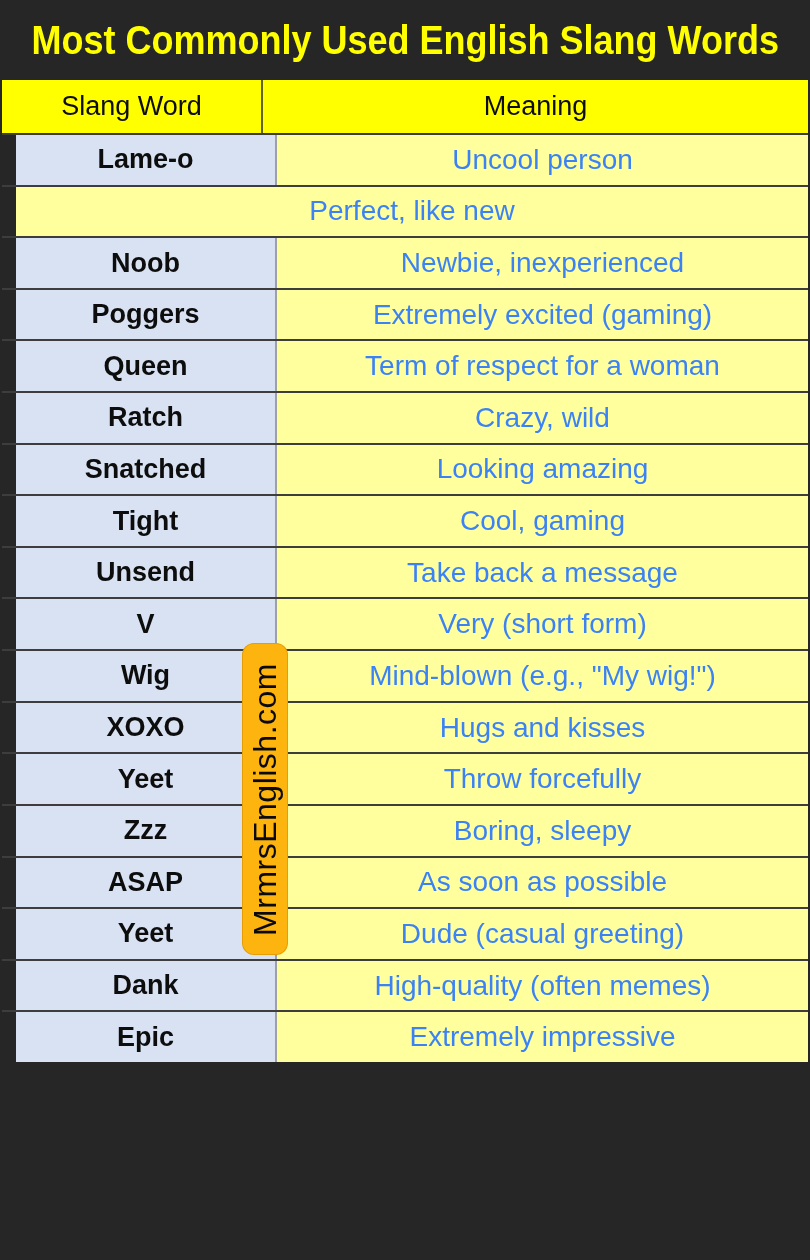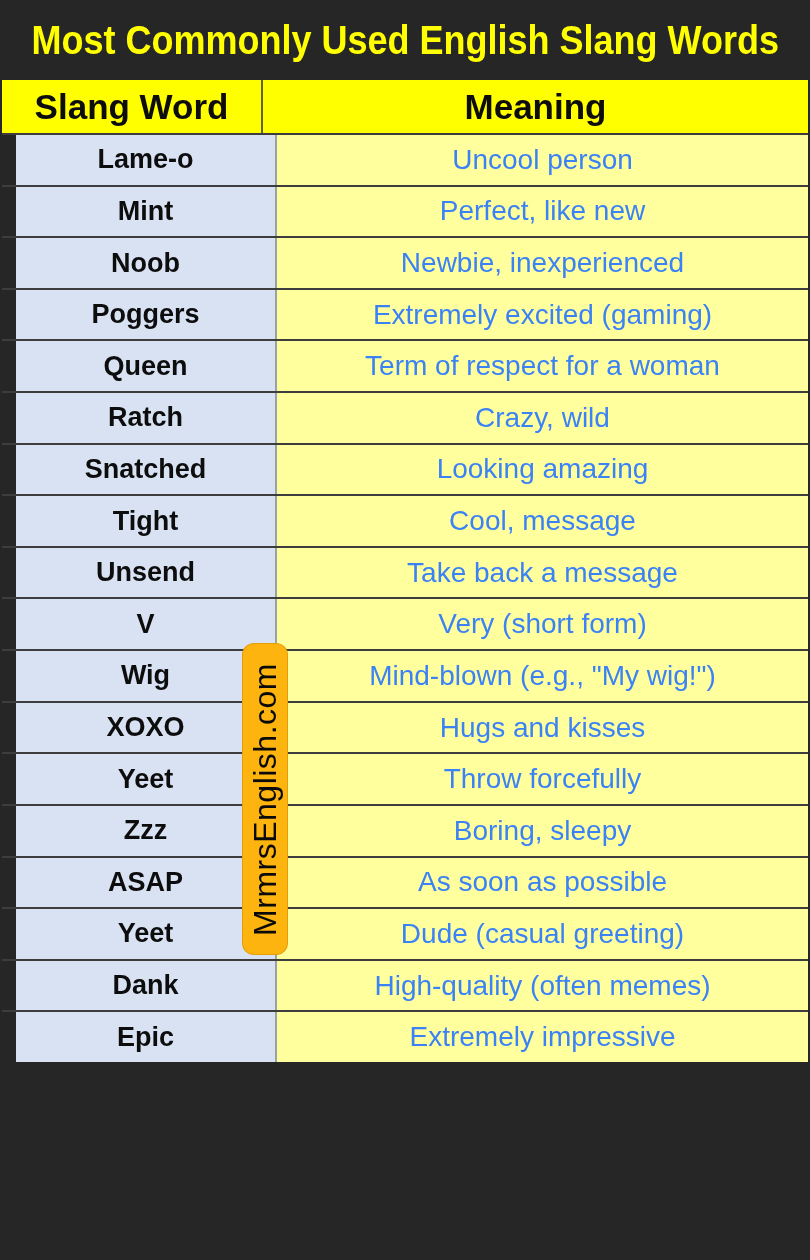--- a/index.html
+++ b/index.html
@@ -26,21 +26,21 @@
     transform-origin:center;
     letter-spacing:0px;
   }
   .header-row {
     flex:0 0 53px;
     display:flex;
     background:#ffff00;
   }
   .header-cell {
     display:flex; align-items:center; justify-content:center;
-    font-size:35px; font-weight:bold; color:#0d0d0d;
+    font-size:27px; font-weight:normal; color:#0d0d0d;
   }
   .header-cell.word-col { width:261px; border-right:2px solid rgba(45,45,45,0.75); }
   .header-cell.meaning-col { flex:1; }
   .rows { flex:1; display:flex; flex-direction:column; }
   .row { flex:1; display:flex; border-top:2px solid rgba(80,80,80,0.55);padding-left:14px; }
   .cell-word {
     width:261px;
     background:#d9e2f3;
     border-right:2px solid rgba(80,80,80,0.45);
     display:flex; align-items:center; justify-content:center;
@@ -83,21 +83,20 @@
     <div class="header-cell word-col">Slang Word</div>
     <div class="header-cell meaning-col">Meaning</div>
   </div>
 
   <div class="rows">
     <div class="row">
       <div class="cell-word">Lame-o</div>
       <div class="cell-meaning">Uncool person</div>
     </div>
     <div class="row">
-      <div class="cell-word">Mint</div>
       <div class="cell-meaning">Perfect, like new</div>
     </div>
     <div class="row">
       <div class="cell-word">Noob</div>
       <div class="cell-meaning">Newbie, inexperienced</div>
     </div>
     <div class="row">
       <div class="cell-word">Poggers</div>
       <div class="cell-meaning">Extremely excited (gaming)</div>
     </div>
@@ -108,21 +107,21 @@
     <div class="row">
       <div class="cell-word">Ratch</div>
       <div class="cell-meaning">Crazy, wild</div>
     </div>
     <div class="row">
       <div class="cell-word">Snatched</div>
       <div class="cell-meaning">Looking amazing</div>
     </div>
     <div class="row">
       <div class="cell-word">Tight</div>
-      <div class="cell-meaning">Cool, message</div>
+      <div class="cell-meaning">Cool, gaming</div>
     </div>
     <div class="row">
       <div class="cell-word">Unsend</div>
       <div class="cell-meaning">Take back a message</div>
     </div>
     <div class="row">
       <div class="cell-word">V</div>
       <div class="cell-meaning">Very (short form)</div>
     </div>
     <div class="row">

